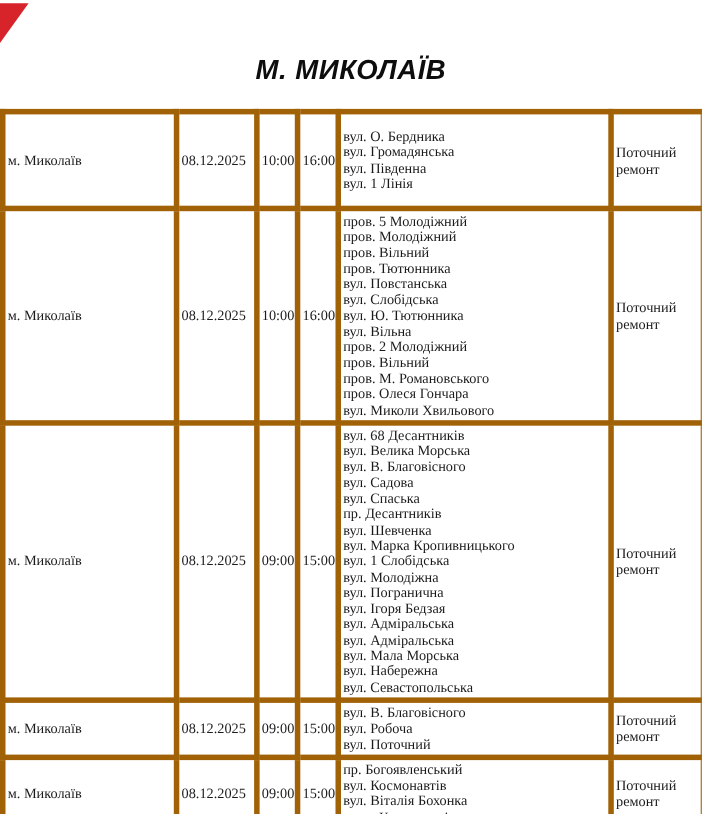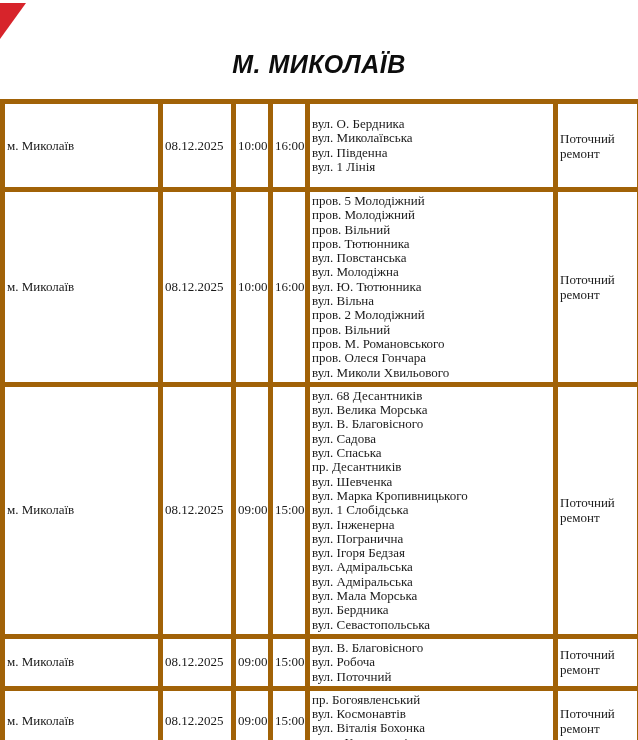--- a/index.html
+++ b/index.html
@@ -76,38 +76,38 @@
     <col style="width:84px">
   </colgroup>
   <tbody>
       <tr class="r1">
         <td class="c-city">м. Миколаїв</td>
         <td class="c-date">08.12.2025</td>
         <td class="c-time">10:00</td>
         <td class="c-time">16:00</td>
         <td class="c-streets">
           <div class="street-line">вул. О. Бердника</div>
-          <div class="street-line">вул. Миколаївська</div>
+          <div class="street-line">вул. Громадянська</div>
           <div class="street-line">вул. Південна</div>
           <div class="street-line">вул. 1 Лінія</div>
         </td>
         <td class="c-status">Поточний ремонт</td>
       </tr>
       <tr class="r2">
         <td class="c-city">м. Миколаїв</td>
         <td class="c-date">08.12.2025</td>
         <td class="c-time">10:00</td>
         <td class="c-time">16:00</td>
         <td class="c-streets">
           <div class="street-line">пров. 5 Молодіжний</div>
           <div class="street-line">пров. Молодіжний</div>
           <div class="street-line">пров. Вільний</div>
           <div class="street-line">пров. Тютюнника</div>
           <div class="street-line">вул. Повстанська</div>
-          <div class="street-line">вул. Молодіжна</div>
+          <div class="street-line">вул. Слобідська</div>
           <div class="street-line">вул. Ю. Тютюнника</div>
           <div class="street-line">вул. Вільна</div>
           <div class="street-line">пров. 2 Молодіжний</div>
           <div class="street-line">пров. Вільний</div>
           <div class="street-line">пров. М. Романовського</div>
           <div class="street-line">пров. Олеся Гончара</div>
           <div class="street-line">вул. Миколи Хвильового</div>
         </td>
         <td class="c-status">Поточний ремонт</td>
       </tr>
@@ -119,27 +119,27 @@
         <td class="c-streets">
           <div class="street-line">вул. 68 Десантників</div>
           <div class="street-line">вул. Велика Морська</div>
           <div class="street-line">вул. В. Благовісного</div>
           <div class="street-line">вул. Садова</div>
           <div class="street-line">вул. Спаська</div>
           <div class="street-line">пр. Десантників</div>
           <div class="street-line">вул. Шевченка</div>
           <div class="street-line">вул. Марка Кропивницького</div>
           <div class="street-line">вул. 1 Слобідська</div>
-          <div class="street-line">вул. Інженерна</div>
+          <div class="street-line">вул. Молодіжна</div>
           <div class="street-line">вул. Погранична</div>
           <div class="street-line">вул. Ігоря Бедзая</div>
           <div class="street-line">вул. Адміральська</div>
           <div class="street-line">вул. Адміральська</div>
           <div class="street-line">вул. Мала Морська</div>
-          <div class="street-line">вул. Бердника</div>
+          <div class="street-line">вул. Набережна</div>
           <div class="street-line">вул. Севастопольська</div>
         </td>
         <td class="c-status">Поточний ремонт</td>
       </tr>
       <tr class="r4">
         <td class="c-city">м. Миколаїв</td>
         <td class="c-date">08.12.2025</td>
         <td class="c-time">09:00</td>
         <td class="c-time">15:00</td>
         <td class="c-streets">

